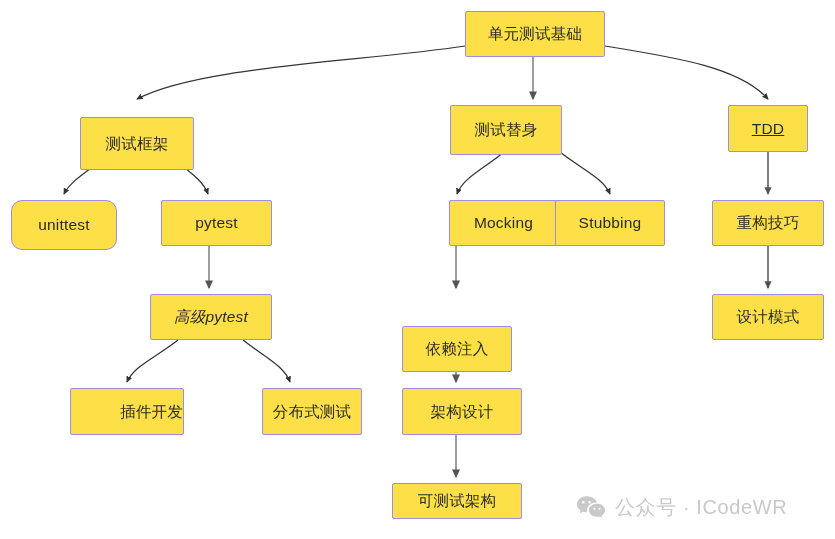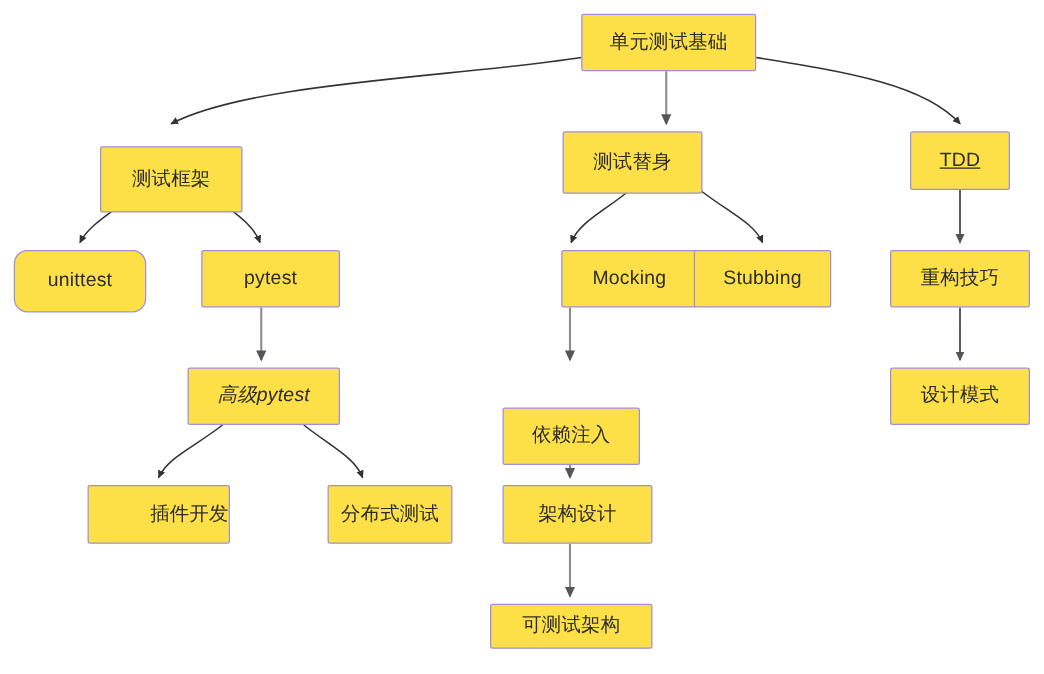--- a/index.html
+++ b/index.html
@@ -171,14 +171,25 @@
   </div>
 
   <div class="node" style="left:402px;top:388px;width:120px;height:47px;">
     <span class="node-label">架构设计</span>
   </div>
 
   <div class="node" style="left:392px;top:483px;width:130px;height:36px;">
     <span class="node-label">可测试架构</span>
   </div>
 
+  <div id="watermark">
+    <svg class="wechat-icon" width="30" height="26" viewBox="0 0 30 26" xmlns="http://www.w3.org/2000/svg">
+      <path d="M10.6 1.2C5.2 1.2 0.9 4.8 0.9 9.2c0 2.5 1.4 4.8 3.6 6.3L3.7 18.4l3.2-1.7c1.1 0.3 2.3 0.5 3.5 0.5 0.3 0 0.6 0 0.9 0-0.2-0.6-0.3-1.3-0.3-2 0-4.2 4.1-7.6 9.1-7.6 0.3 0 0.6 0 0.9 0C20.2 4.1 15.9 1.2 10.6 1.2z" fill="#c9c9c9"></path>
+      <circle cx="7.4" cy="7.2" r="1.25" fill="#ffffff"></circle>
+      <circle cx="13.6" cy="7.2" r="1.25" fill="#ffffff"></circle>
+      <path d="M29.1 15.3c0-3.6-3.6-6.5-8.1-6.5s-8.1 2.9-8.1 6.5 3.6 6.5 8.1 6.5c0.9 0 1.8-0.1 2.7-0.4l2.7 1.4-0.7-2.3C27.8 19.3 29.1 17.4 29.1 15.3z" fill="#c9c9c9"></path>
+      <circle cx="18.4" cy="13.7" r="1.05" fill="#ffffff"></circle>
+      <circle cx="23.6" cy="13.7" r="1.05" fill="#ffffff"></circle>
+    </svg>
+    <span class="wm-text">公众号 · ICodeWR</span>
+  </div>
 
 </div>
 
 </body></html>

